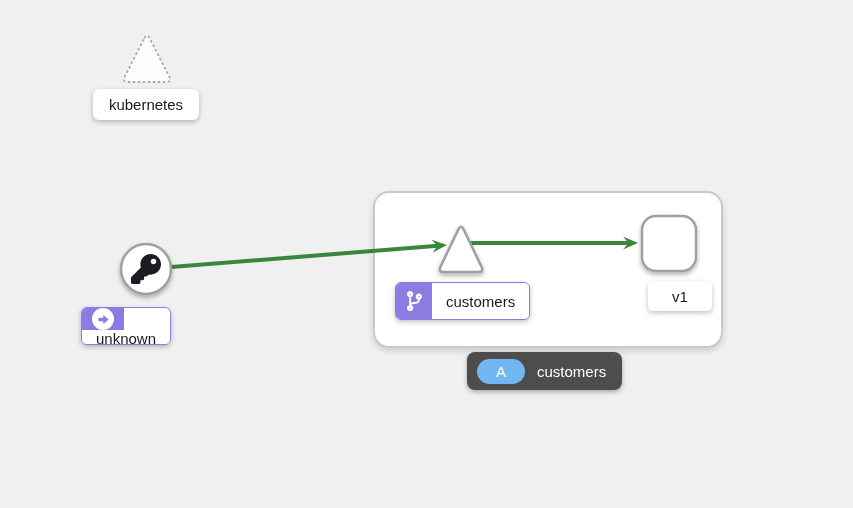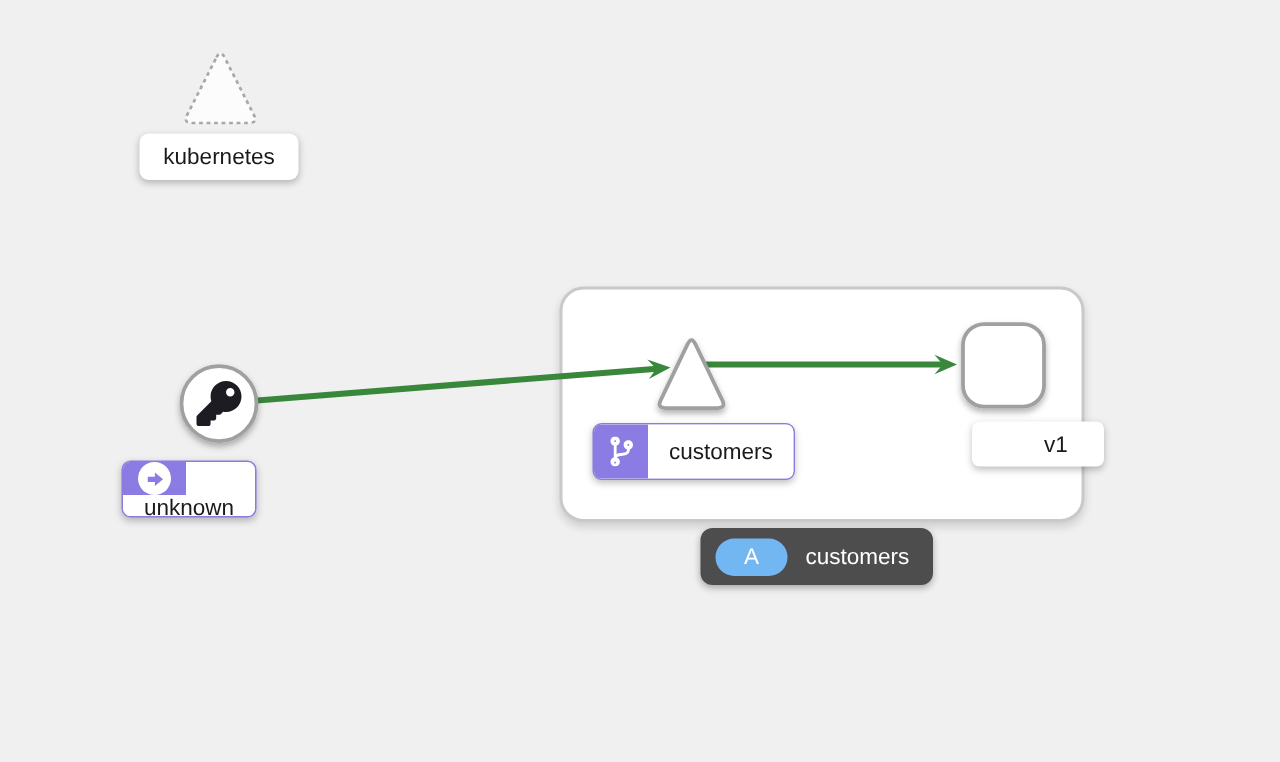--- a/index.html
+++ b/index.html
@@ -30,21 +30,21 @@
 
   
   .plain-label{
     position:absolute;z-index:3;
     background:#fff;border-radius:6px;
     box-shadow:0 2px 5px rgba(0,0,0,.25);
     display:flex;align-items:center;justify-content:center;
     font-size:15px;color:var(--label-text,#1a1a1a);
   }
   .kubernetes-label{left:93px;top:89px;width:106px;height:31px;}
-  .v1-label{left:648px;top:281px;width:64px;height:30px;border-radius:5px;padding-left:24px;}
+  .v1-label{left:648px;top:281px;width:64px;height:30px;border-radius:5px;}
 
   
   .badged-label{
     position:absolute;z-index:3;height:36px;
     display:flex;align-items:stretch;
     border:1.5px solid var(--badge-purple,#8a7ce2);
     border-radius:6px;overflow:hidden;
     background:#fff;
     box-shadow:0 2px 5px rgba(0,0,0,.25);
     font-size:15px;color:var(--label-text,#1a1a1a);

